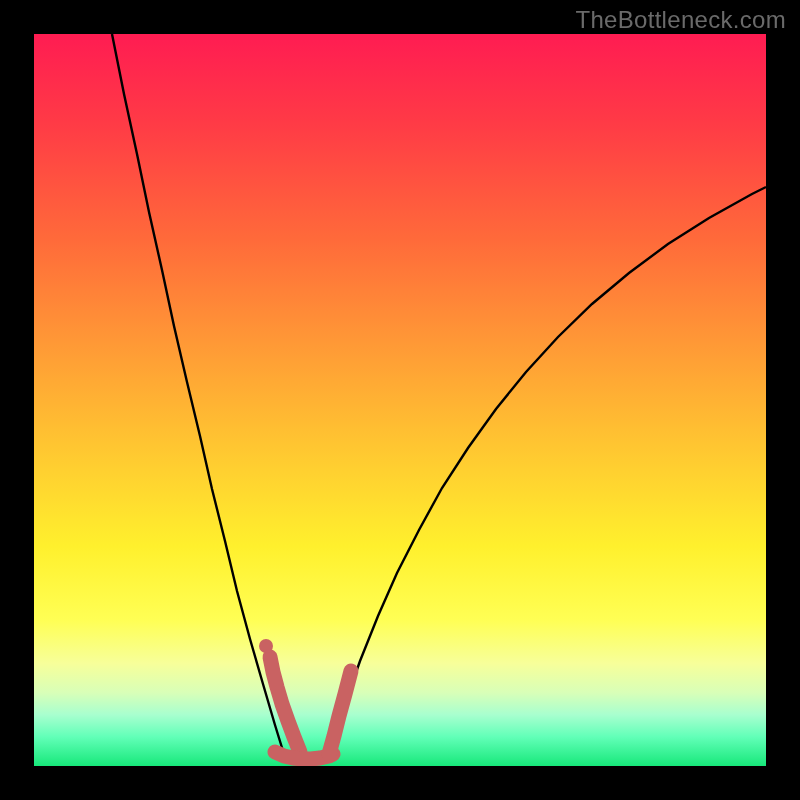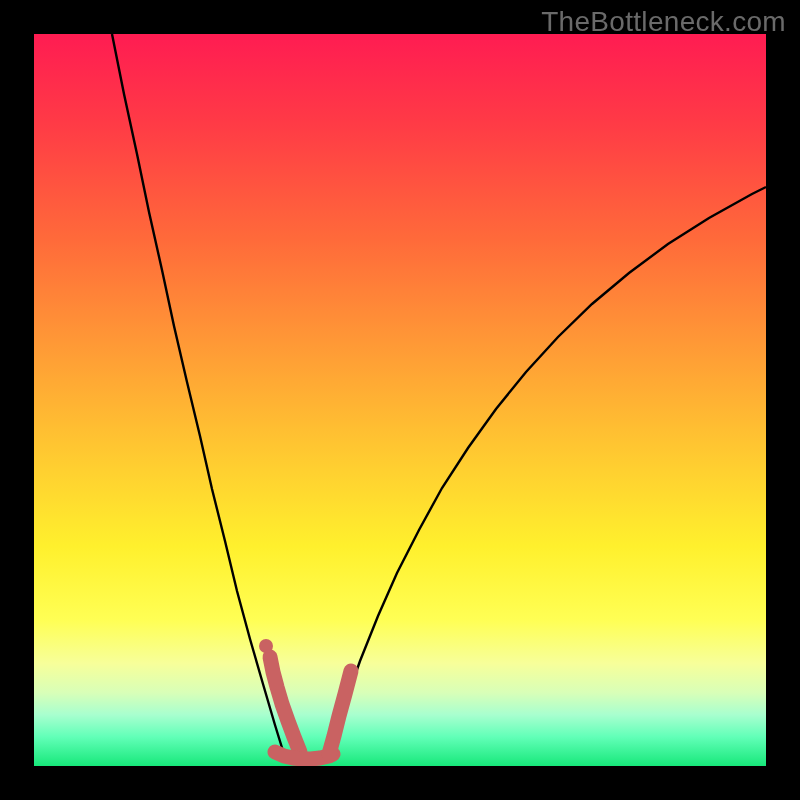--- a/index.html
+++ b/index.html
@@ -38,21 +38,21 @@
       #a8ffcf 93%,
       #62ffb8 96%,
       #17e87a 100%
     );
   }
   .watermark {
     position: absolute;
     top: 6px;
     right: 14px;
     color: #6a6a6a;
-    font-size: 28px;
+    font-size: 24px;
     font-weight: 500;
     letter-spacing: 0.3px;
     user-select: none;
   }
   svg.curve {
     position: absolute;
     left: 0;
     top: 0;
     width: 732px;
     height: 732px;

